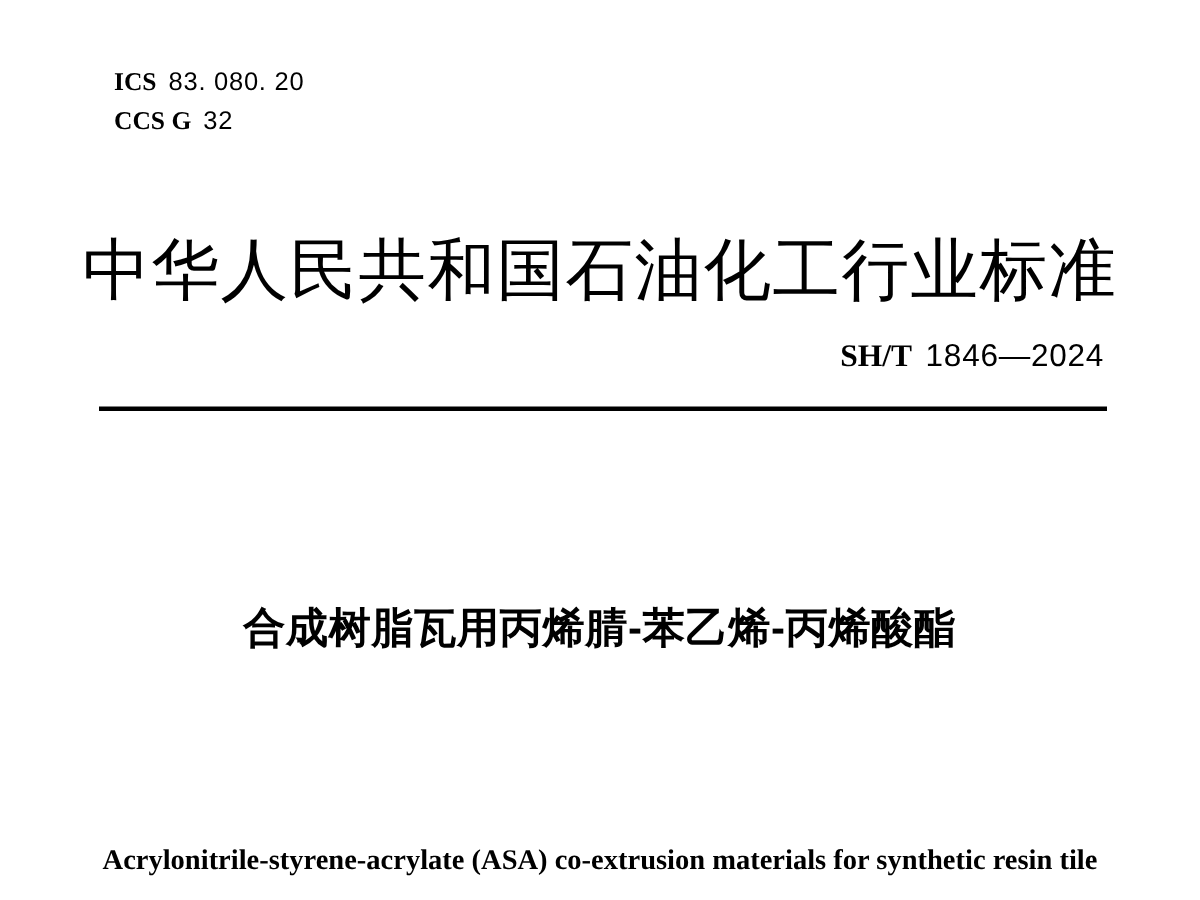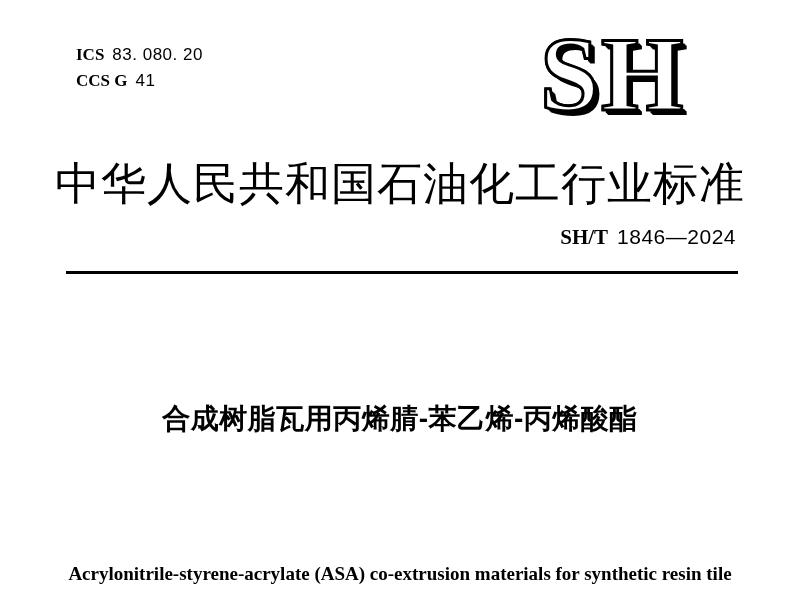--- a/index.html
+++ b/index.html
@@ -57,21 +57,21 @@
     user-select: none;
   }
 
   
   .std-header {
     position: absolute;
     left: 0;
     top: 158px;
     width: 100%;
     text-align: center;
-    font-family: Liberation Serif, serif;
+    font-family: Liberation Mono, monospace;
     font-size: 45px;
     line-height: 52px;
     font-weight: 500;
     letter-spacing: 1px;
     white-space: nowrap;
   }
 
   
   .std-code {
     position: absolute;
@@ -140,25 +140,24 @@
 </head>
 <body>
 
 <div class="page">
 
   <div class="ics-block">
     <div>
       <span class="lbl">ICS</span><span class="val">83. 080. 20</span>
     </div>
     <div>
-      <span class="lbl">CCS G</span><span class="val">41</span>
+      <span class="lbl">CCS G</span><span class="val">32</span>
     </div>
   </div>
 
-  <div class="sh-logo">SH</div>
 
   <div class="std-header">中华人民共和国石油化工行业标准</div>
 
   <div class="std-code">
     <span class="prefix">SH/T</span><span class="number">1846—2024</span>
   </div>
 
   <div class="rule"></div>
 
   <div class="title-cn">

